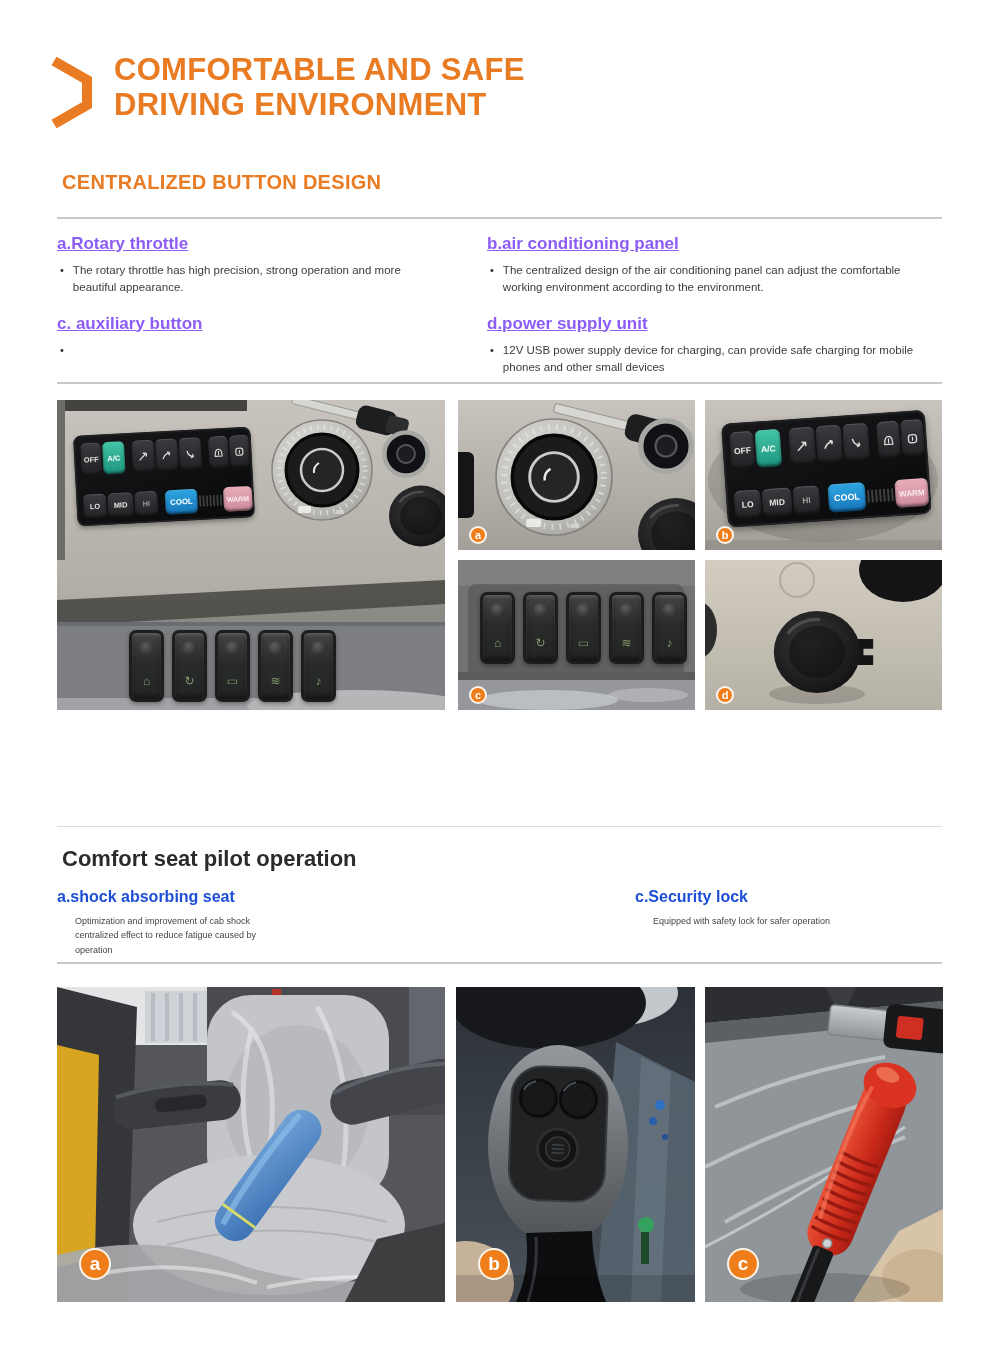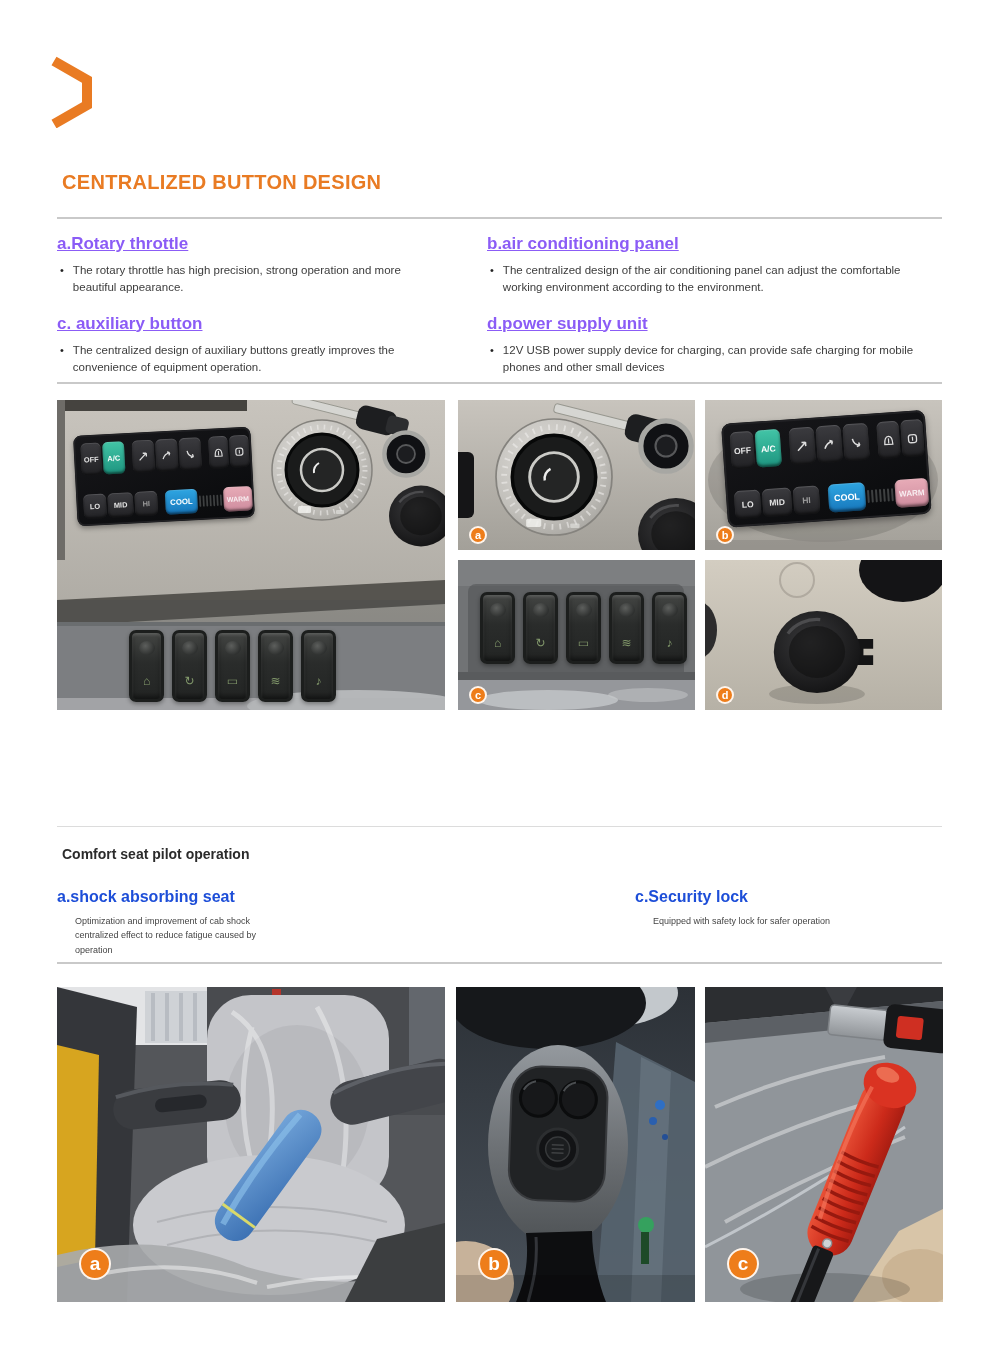--- a/index.html
+++ b/index.html
@@ -5,21 +5,21 @@
   html,body{margin:0;padding:0;background:#fff;}
   .page{position:relative;width:1000px;height:1357px;background:#fff;overflow:hidden;
         font-family:"Liberation Sans",sans-serif;color:#222;}
   .abs{position:absolute;}
 
   
   .main-title{left:114px;top:52px;font-size:31px;font-weight:bold;color:#e97b23;
               line-height:1.13;letter-spacing:.3px;}
   .s1-heading{left:62px;top:171px;font-size:20px;font-weight:bold;color:#e97b23;letter-spacing:.3px;}
   .s2-heading{left:57px;top:766px;font-size:17.5px;font-weight:bold;color:#e97b23;line-height:1.5;letter-spacing:.2px;}
-  .s2-sub{left:62px;top:846px;font-size:14px;font-weight:bold;color:#2b2b2b;}
+  .s2-sub{left:62px;top:846px;font-size:22px;font-weight:bold;color:#2b2b2b;}
   .divider{left:57px;width:885px;height:2px;background:#c9c9c9;}
   .divider.thin{height:1px;background:#dcdcdc;}
 
   
   .features1{left:57px;top:234px;width:885px;display:grid;
              grid-template-columns:430px 455px;row-gap:17px;}
   .f1 h3{margin:0 0 8px;font-size:17px;font-weight:bold;color:#8b5cf6;text-decoration:underline;}
   .f1 .bullet{display:flex;gap:9px;font-size:11.5px;color:#3c3c3c;line-height:1.5;padding-left:3px;}
   .f1 .dot{flex:none;font-size:11px;color:#222;}
   .f1.colL .bullet{padding-right:58px;}
@@ -145,20 +145,24 @@
       <path d="M-27 -17 a33 31 0 0 1 30 -13" stroke="#4c4c4e" stroke-width="3" fill="none"></path>
     </g>
   </defs>
 </svg>
 
 <div class="page">
 
   <svg class="abs" style="left:50px;top:56px" width="44" height="72" viewBox="0 0 44 72">
     <polyline points="4,5 37,24 37,49 4,68" fill="none" stroke="#e97b23" stroke-width="10"></polyline>
   </svg>
+  <div class="abs main-title">
+    <div>COMFORTABLE AND SAFE</div>
+    <div>DRIVING ENVIRONMENT</div>
+  </div>
 
   <div class="abs s1-heading">CENTRALIZED BUTTON DESIGN</div>
   <div class="abs divider" style="top:217px"></div>
 
   <div class="abs features1">
     <div class="f1 colL">
       <h3>a.Rotary throttle</h3>
       <div class="bullet">
           <span class="dot">•</span>
         <span>The rotary throttle has high precision, strong operation and more beautiful appearance.</span>
@@ -168,21 +172,20 @@
       <h3>b.air conditioning panel</h3>
       <div class="bullet">
           <span class="dot">•</span>
         <span>The centralized design of the air conditioning panel can adjust the comfortable working environment according to the environment.</span>
         </div>
     </div>
     <div class="f1 colL">
       <h3>c. auxiliary button</h3>
       <div class="bullet">
           <span class="dot">•</span>
-        <span>The centralized design of auxiliary buttons greatly improves the convenience of equipment operation.</span>
         </div>
     </div>
     <div class="f1 colR">
       <h3>d.power supply unit</h3>
       <div class="bullet">
           <span class="dot">•</span>
         <span>12V USB power supply device for charging, can provide safe charging for mobile phones and other small devices</span>
         </div>
     </div>
   </div>

